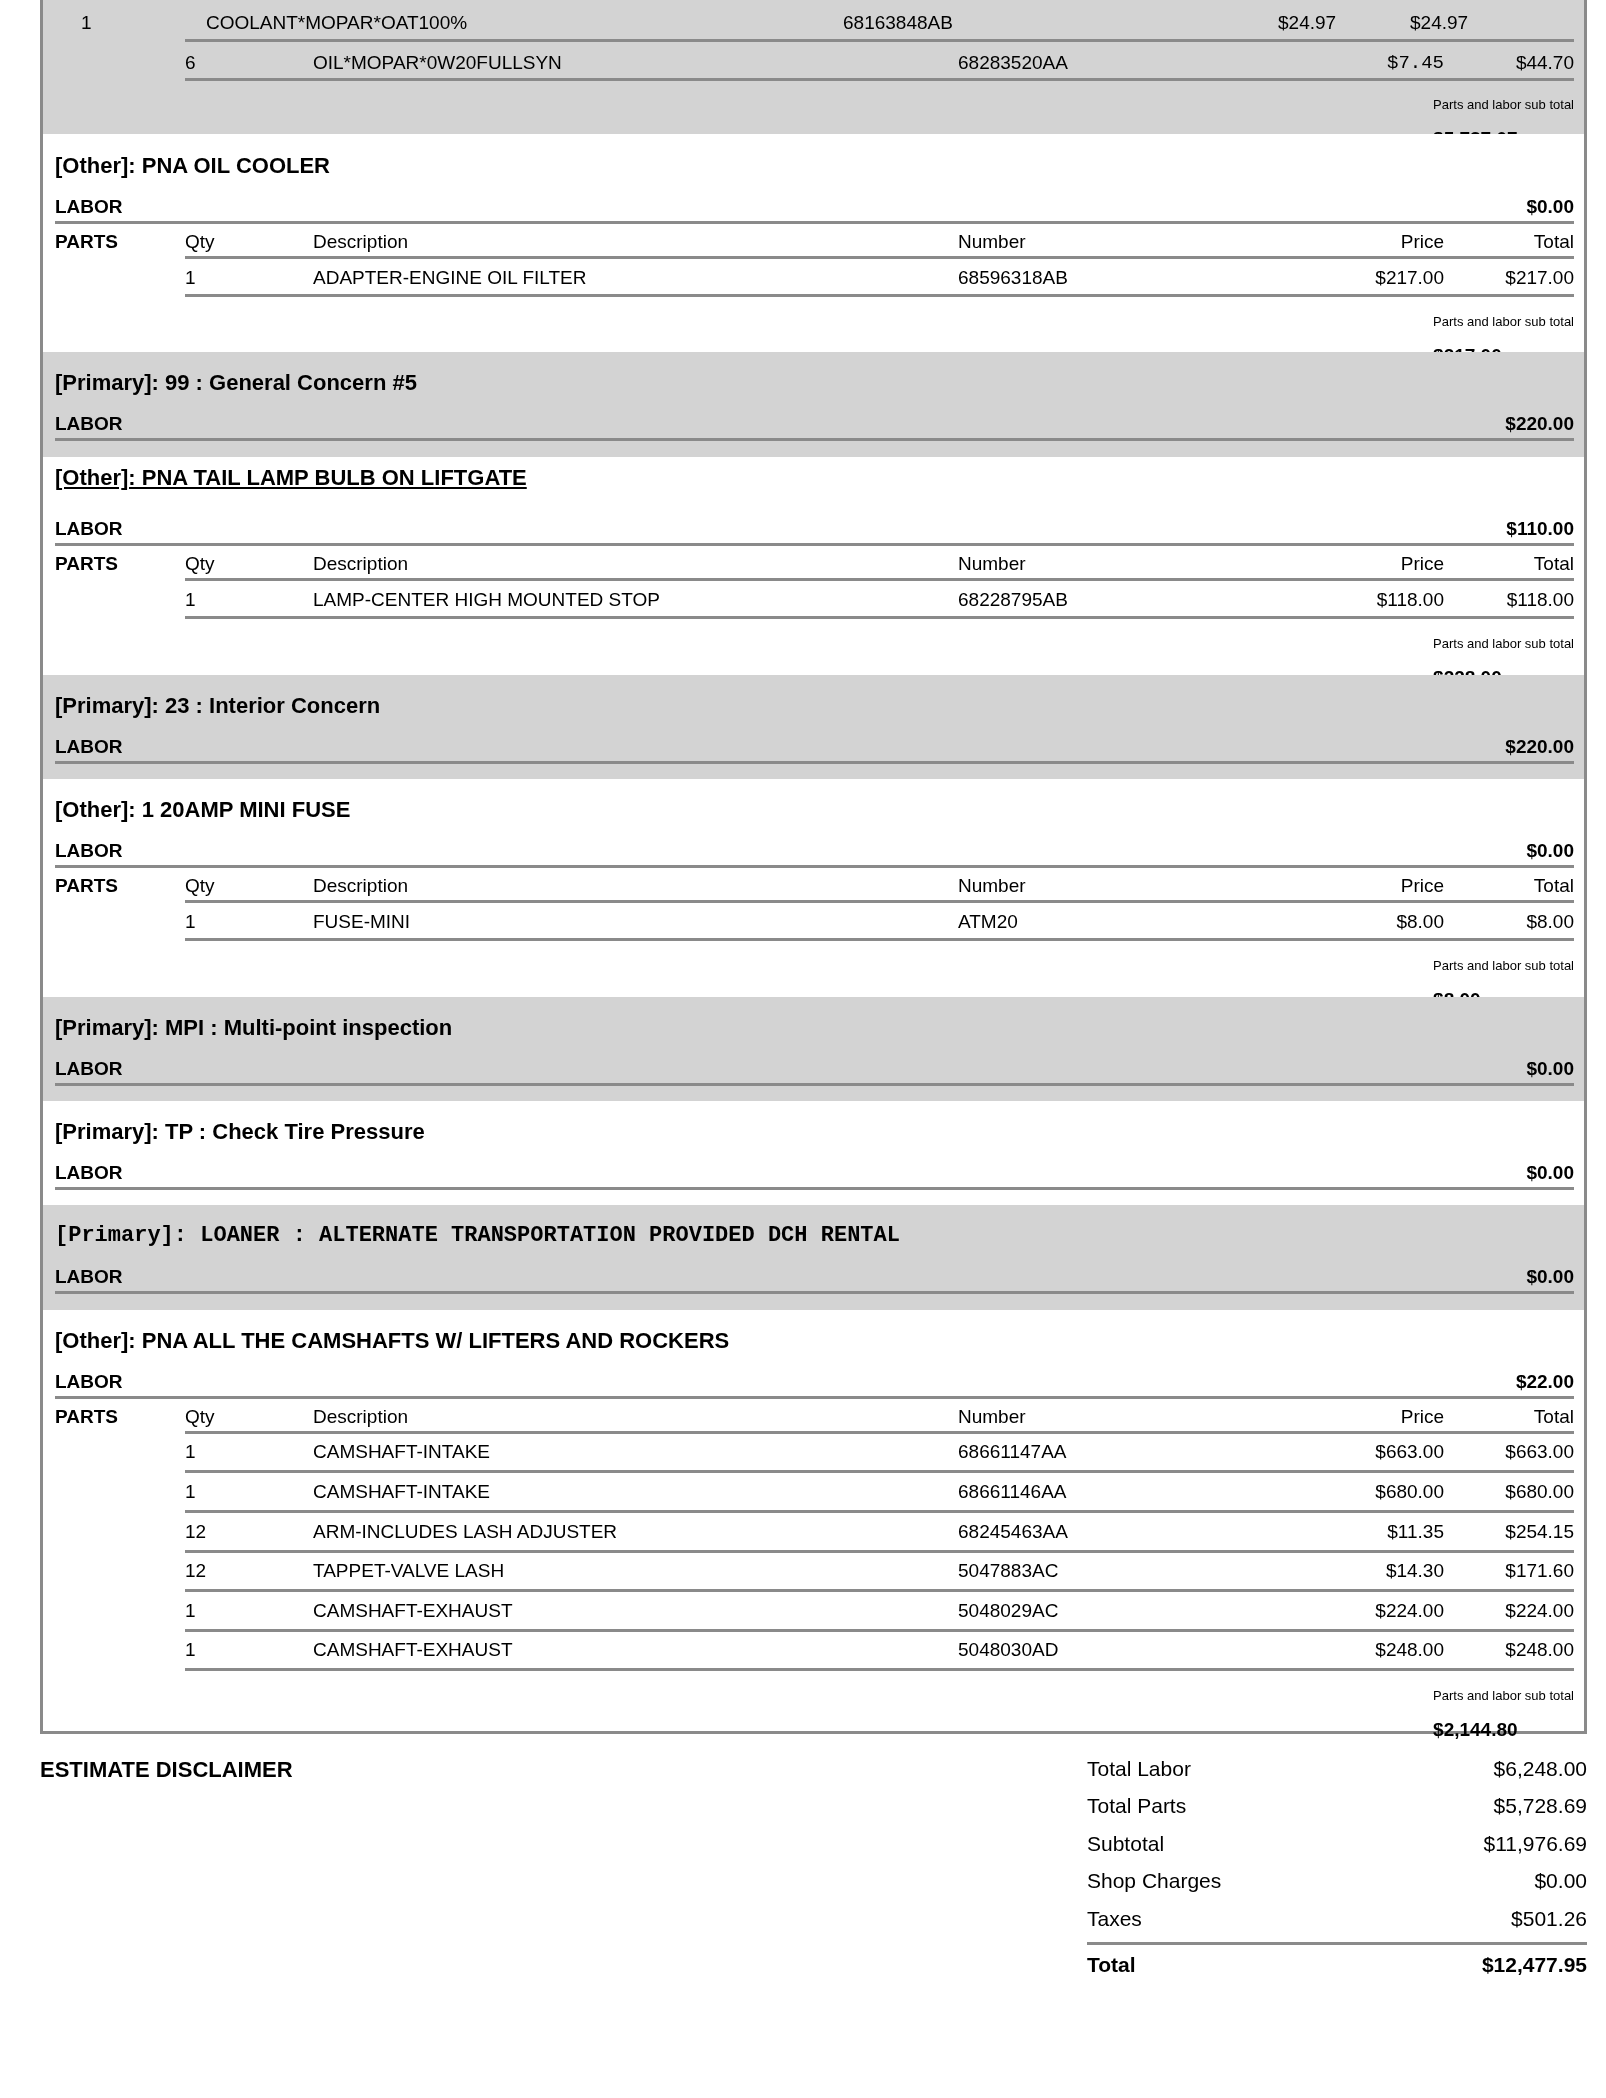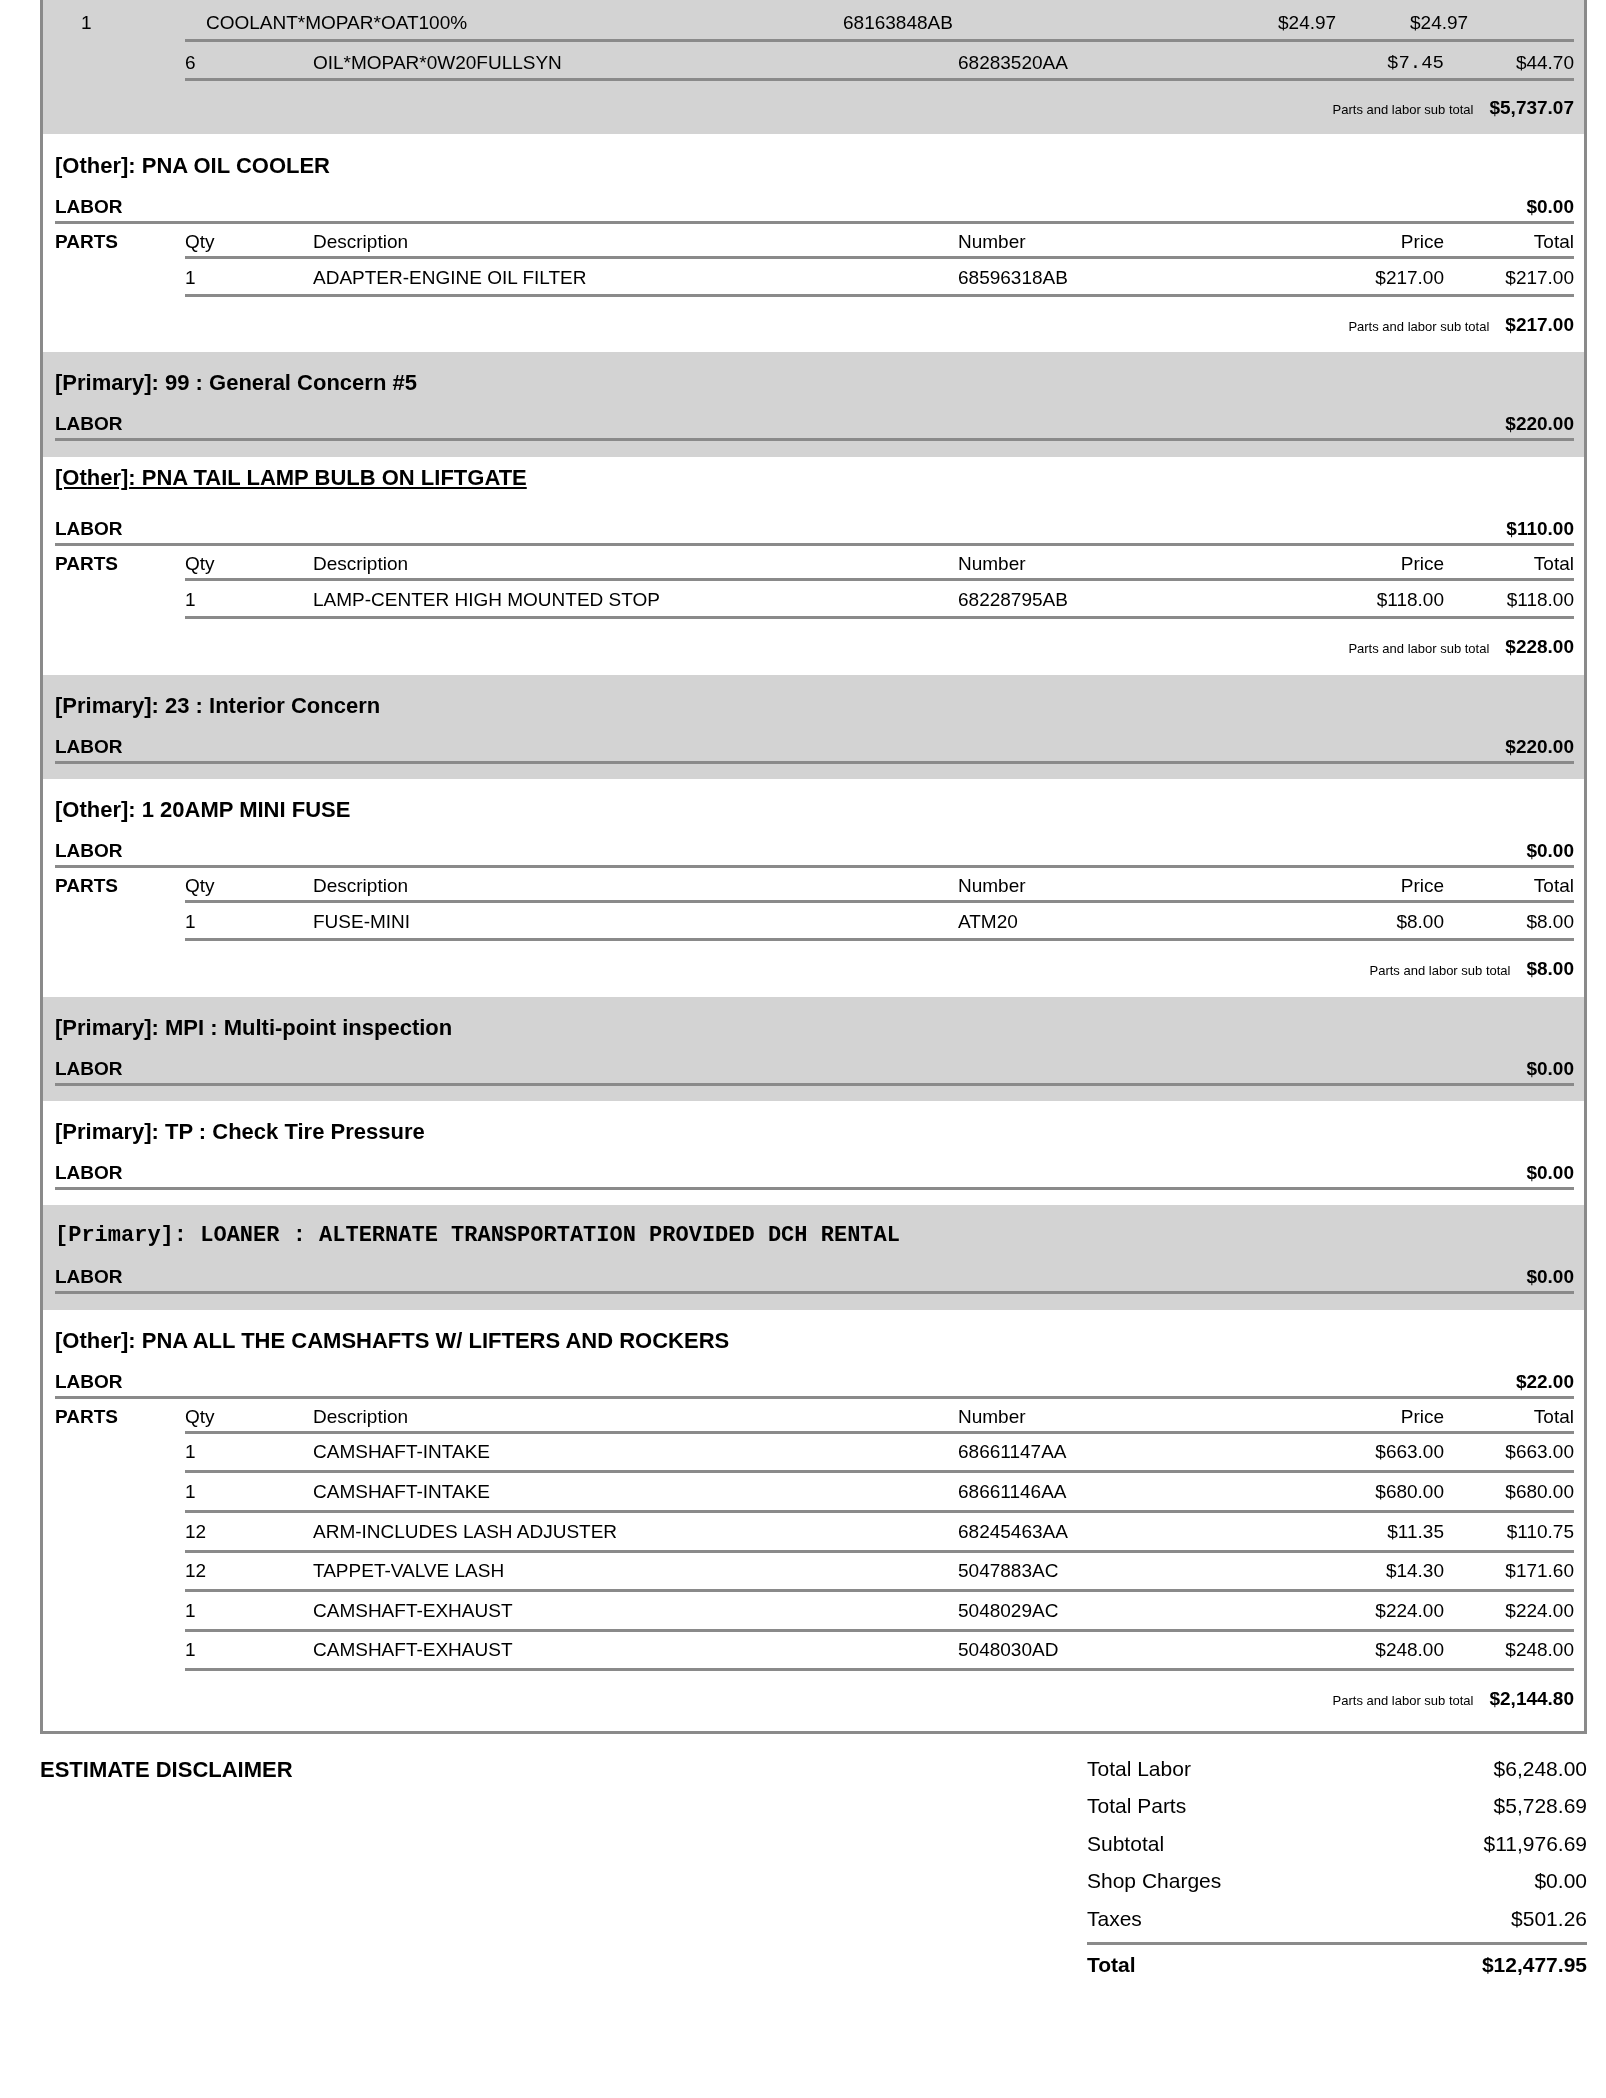--- a/index.html
+++ b/index.html
@@ -21,21 +21,21 @@
   .rule.full { left: 12px; right: 10px; }
   .rule.inner { left: 142px; right: 10px; }
 
   .cell { position: absolute; font-size: 19px; white-space: nowrap; }
   .c-qty { left: 142px; }
   .c-desc { left: 270px; }
   .c-num { left: 915px; }
   .c-price { right: 140px; text-align: right; }
   .c-total { right: 10px; text-align: right; }
 
-  .subt { position: absolute; right: 10px; display: flex; align-items: baseline; gap: 16px; }
+  .subt { position: absolute; right: 10px; display: flex; align-items: baseline; gap: 16px; flex-direction: column; }
   .subt .s-lbl { font-size: 13px; }
   .subt .s-val { font-size: 19px; font-weight: bold; }
 
   #disclaimer-title { position: absolute; left: 40px; top: 1757px; font-size: 22px; font-weight: bold; }
   #ranges { position: absolute; left: 1087px; top: 1750px; width: 500px; }
   #ranges .r-title { font-size: 22px; font-weight: bold; height: 36px; }
   #ranges .r-row { display: flex; justify-content: space-between; font-size: 21px; height: 37.5px; align-items: center; }
   #ranges .r-rule { height: 3px; background: #8a8a8a; margin: 4px 0 8px 0; }
   #ranges .r-total { display: flex; justify-content: space-between; font-size: 21px; font-weight: bold; }
 </style>
@@ -196,21 +196,21 @@
     <span class="cell c-desc" style="top:171px;">CAMSHAFT-INTAKE</span>
     <span class="cell c-num" style="top:171px;">68661146AA</span>
     <span class="cell c-price" style="top:171px;">$680.00</span>
     <span class="cell c-total" style="top:171px;">$680.00</span>
     <div class="rule inner" style="top:200px;"></div>
 
     <span class="cell c-qty" style="top:211px;">12</span>
     <span class="cell c-desc" style="top:211px;">ARM-INCLUDES LASH ADJUSTER</span>
     <span class="cell c-num" style="top:211px;">68245463AA</span>
     <span class="cell c-price" style="top:211px;">$11.35</span>
-    <span class="cell c-total" style="top:211px;">$110.75</span>
+    <span class="cell c-total" style="top:211px;">$254.15</span>
     <div class="rule inner" style="top:240px;"></div>
 
     <span class="cell c-qty" style="top:250px;">12</span>
     <span class="cell c-desc" style="top:250px;">TAPPET-VALVE LASH</span>
     <span class="cell c-num" style="top:250px;">5047883AC</span>
     <span class="cell c-price" style="top:250px;">$14.30</span>
     <span class="cell c-total" style="top:250px;margin-left:44px;">$171.60</span>
     <div class="rule inner" style="top:279px;"></div>
 
     <span class="cell c-qty" style="top:290px;">1</span>

